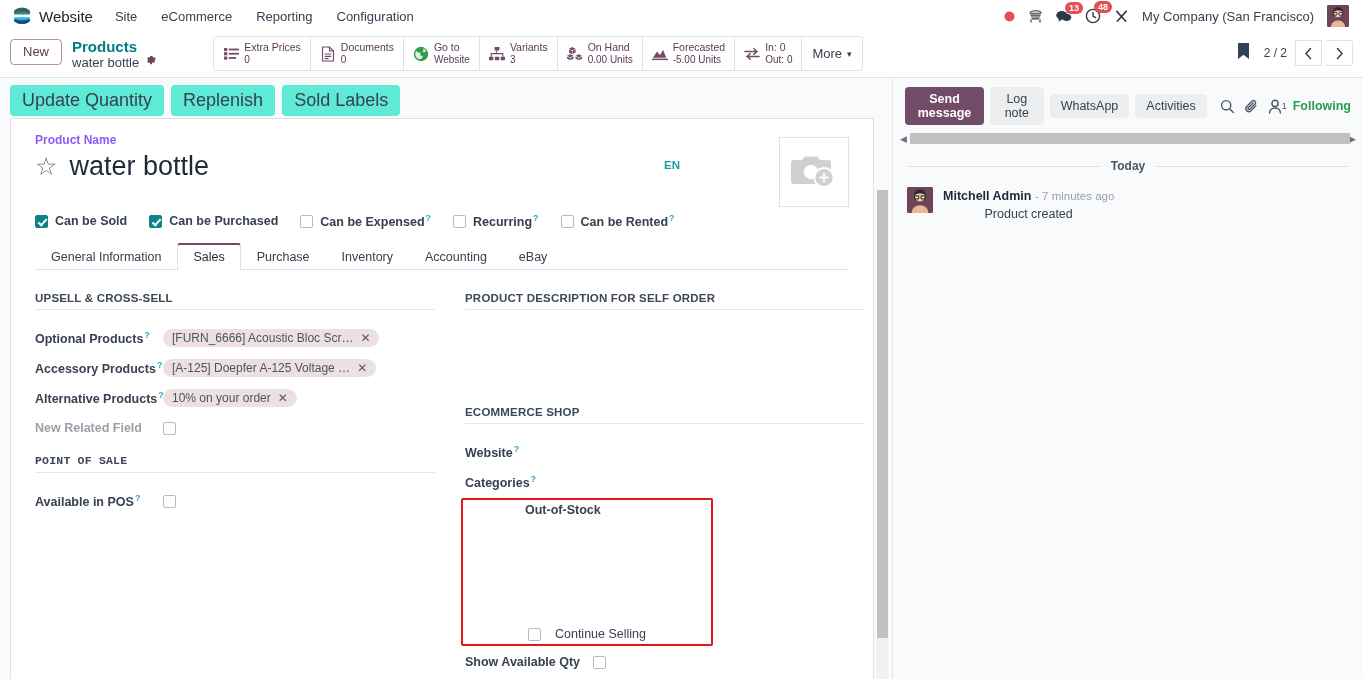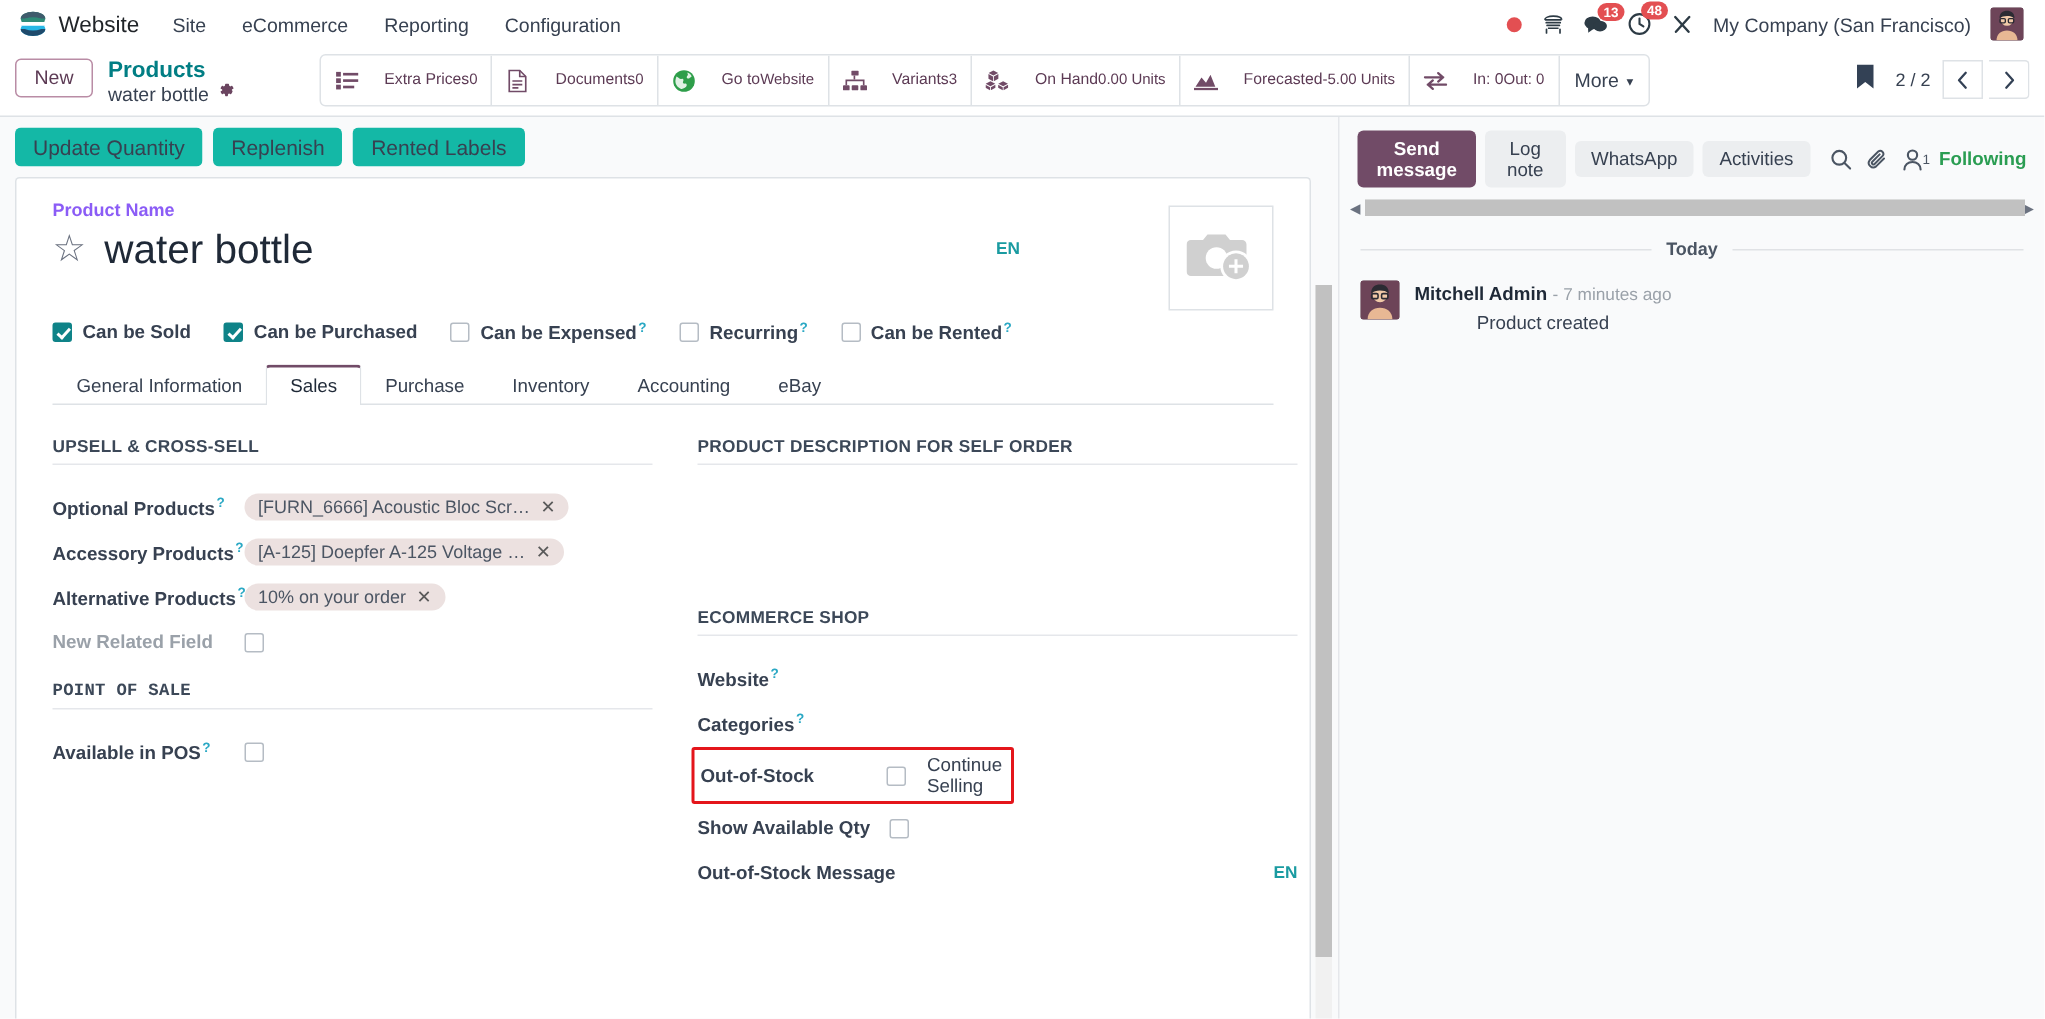--- a/index.html
+++ b/index.html
@@ -70,21 +70,21 @@
     border: 1px solid #dee2e6; border-radius: 4px; overflow: hidden;
     margin-left: 56px; background: #fff; height: 35px;
   }
   .stat-btn {
     display: flex; align-items: center; gap: 5px;
     padding: 2px 9px; border-right: 1px solid #dee2e6;
     cursor: pointer; color: #5c3a54; white-space: nowrap;
   }
   .stat-btn:last-child { border-right: none; }
   .stat-ico { width: 16px; display: flex; align-items: center; justify-content: center; flex: 0 0 16px;}
-  .stat-txt { display: flex; flex-direction: row; line-height: 11.5px; margin-left: 12px; }
+  .stat-txt { display: flex; flex-direction: column; line-height: 11.5px; }
   .stat-l1 { font-size: 10.5px; }
   .stat-l2 { font-size: 10px; }
   .stat-more { display:flex; align-items:center; padding: 0 10px; font-size: 13px; color: #374151; cursor: pointer;}
 
   .cp-right { margin-left: auto; display: flex; align-items: center; gap: 4px; padding-top: 4px;}
   .bookmark-ico { color: #334155; cursor: pointer; padding: 2px 6px; }
   .pager-count { font-size: 12px; color: #374151; padding: 0 4px; }
   .pager-btn {
     width: 27px; height: 26px; border: 1px solid #dee2e6; background: #fff;
     display: flex; align-items: center; justify-content: center; cursor: pointer;
@@ -101,22 +101,22 @@
   .left-pane {
     width: 892px; flex: 0 0 892px; position: relative;
     background: #f9fafb;
     height: 100%;
     overflow: hidden;
   }
   .action-bar {
     padding: 7px 10px; display: flex; gap: 7px; background: #f9fafb;
   }
   .btn-secondary {
-    background: #14b8a6; border: 1px solid transparent; border-radius: 4px;
-    padding: 4px 11px; font-size: 14px; color: #374151; cursor: pointer;
+    background: #5eead4; border: 1px solid transparent; border-radius: 4px;
+    padding: 4px 11px; font-size: 18px; color: #374151; cursor: pointer;
   }
 
   .form-sheet-wrap {
     position: absolute; top: 40px; left: 10px; right: 18px; bottom: 0;
     overflow: hidden;
   }
   .form-sheet {
     background: #fff; border: 1px solid #dee2e6; border-bottom: none;
     border-radius: 3px 3px 0 0;
     padding: 14px 24px 0 24px;
@@ -194,21 +194,21 @@
     display: inline-flex; align-items: center; gap: 7px;
     background: #ece1e0; color: #4b5563; border-radius: 11px;
     padding: 2px 9px; font-size: 12px; max-width: 100%;
   }
   .tag .x { cursor: pointer; font-size: 12px; color: #5a5a5a; }
   .placeholder-text { color: #b0b4ba; font-size: 12.5px; padding-top: 16px; }
 
   .highlight-box {
     border: 2px solid #e4151b; border-radius: 2px;
     padding: 3px 4px; margin: 2px 0 2px -4px;
-    display: flex; align-items: center; width: 215px;
+    display: flex; align-items: center; width: 252px; flex-direction: column;
   }
   .highlight-box .field-label { width: 124px; flex: 0 0 124px; }
 
   .inline-cb-label { font-size: 12.5px; color: #374151; margin-left: 8px; }
 
   
   .chatter {
     flex: 1; background: #f9fafb; border-left: 1px solid #e5e7eb;
     position: relative; height: 100%;
     display: flex; flex-direction: column;
@@ -466,21 +466,21 @@
       </span>
     </div>
   </div>
 
   <div class="main">
 
     <div class="left-pane">
       <div class="action-bar">
         <button class="btn-secondary">Update Quantity</button>
         <button class="btn-secondary">Replenish</button>
-        <button class="btn-secondary">Rented Labels</button>
+        <button class="btn-secondary">Sold Labels</button>
       </div>
 
       <div class="form-sheet-wrap">
         <div class="form-sheet">
 
           <div class="title-row">
             <div class="title-left">
               <div class="label-sm">Product Name</div>
               <div class="prod-title">
                 <span class="star">☆</span>

